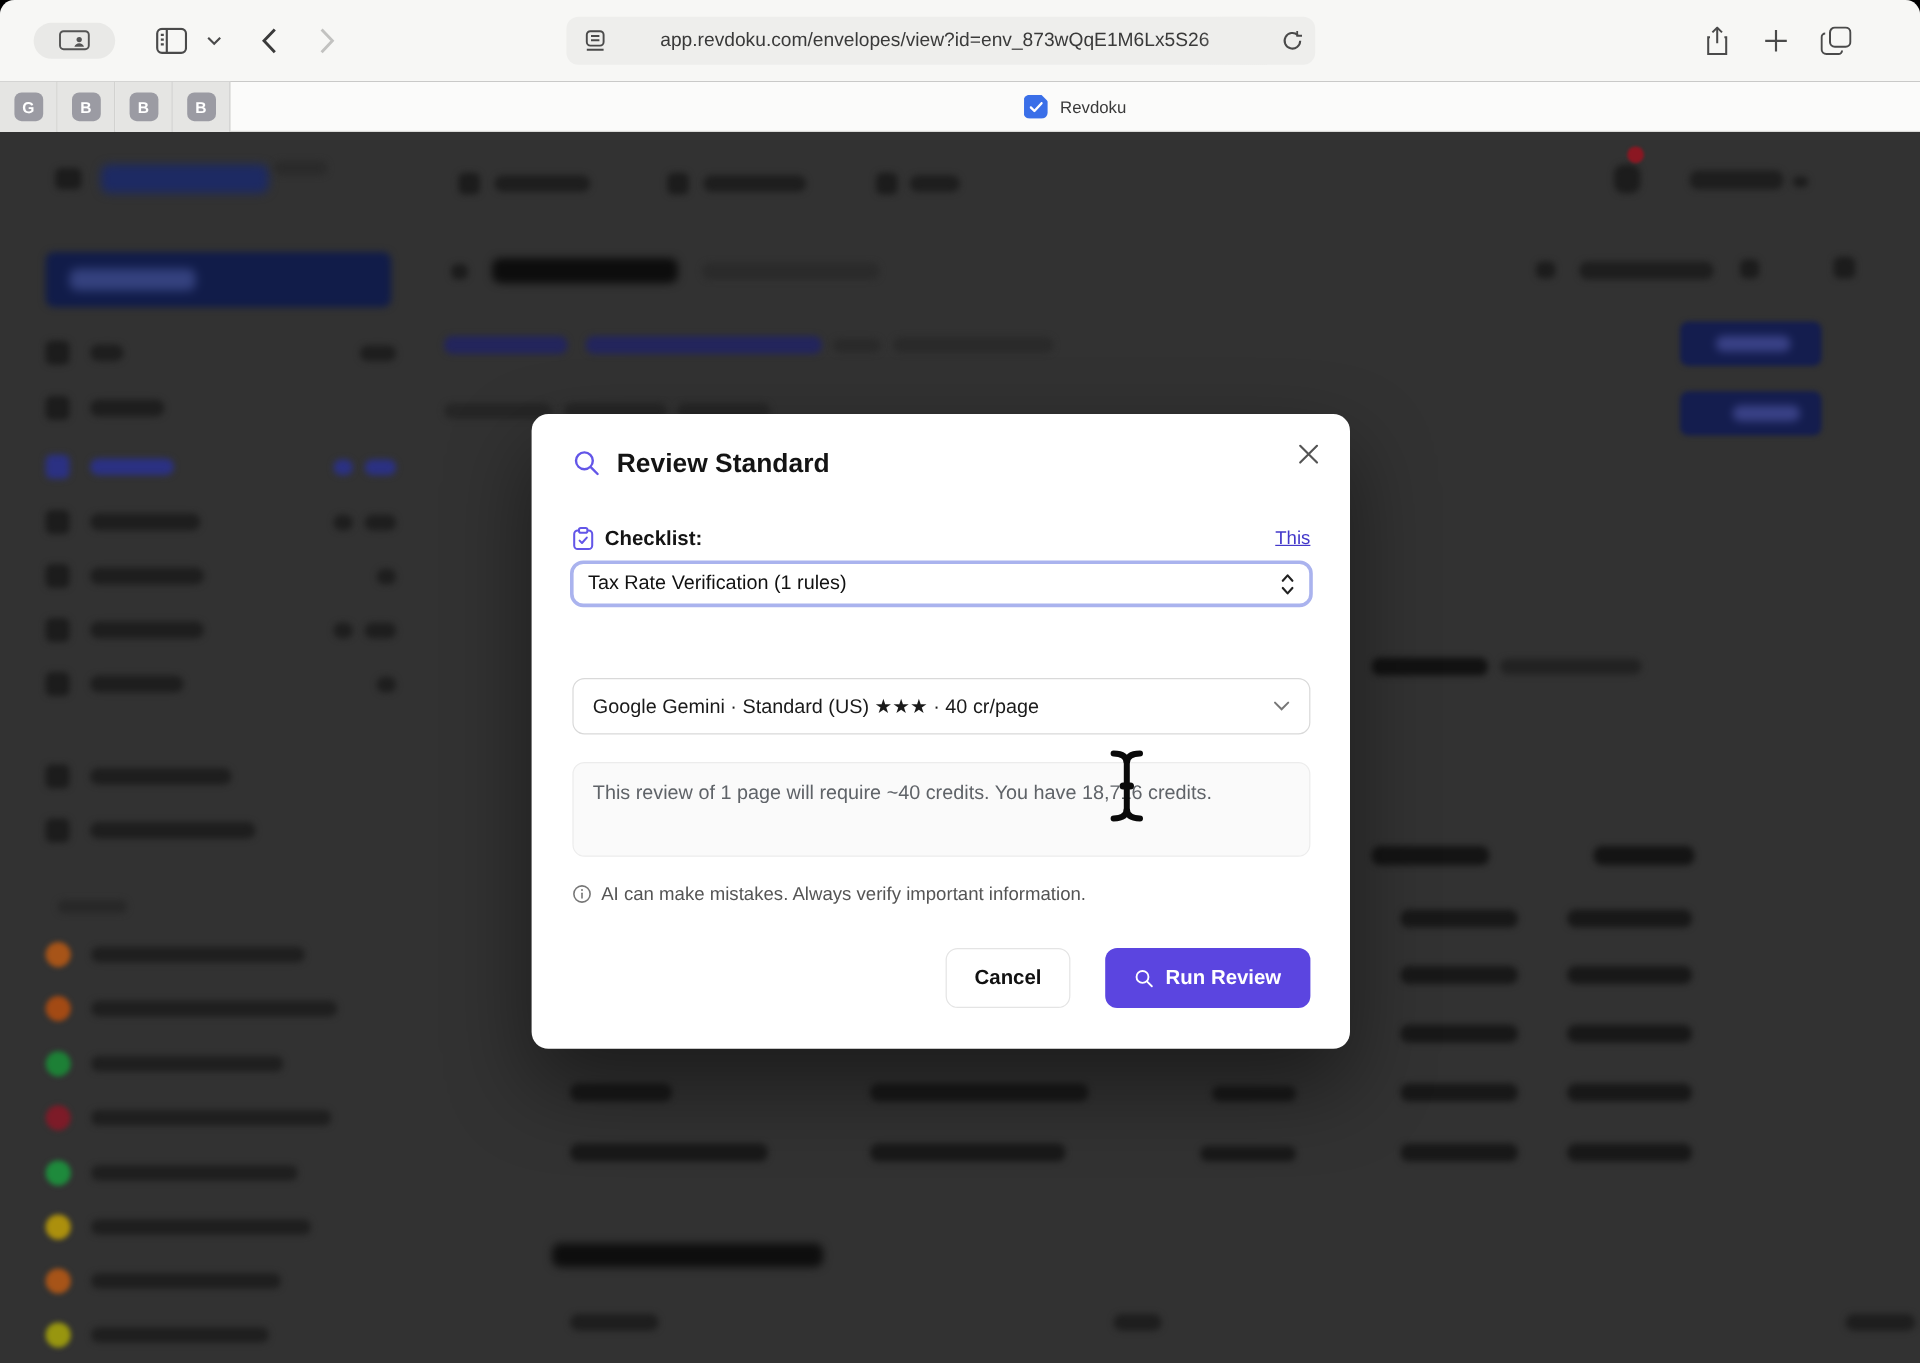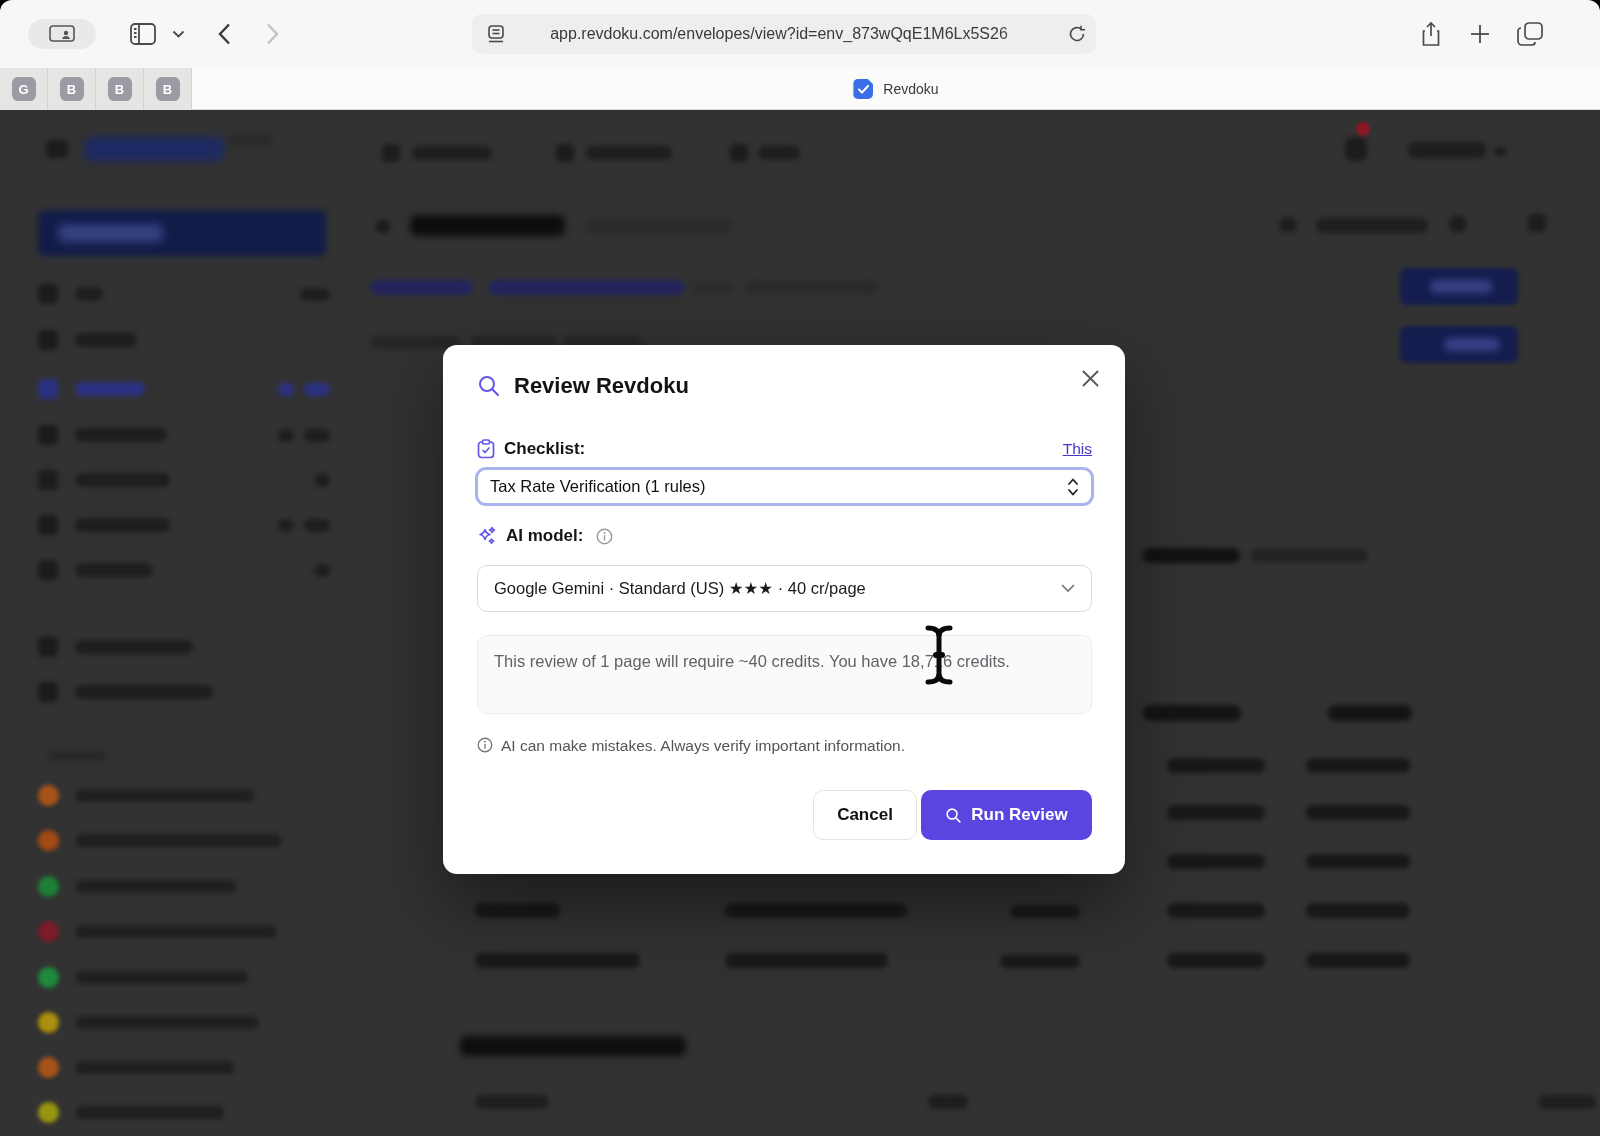--- a/index.html
+++ b/index.html
@@ -56,21 +56,21 @@
   .m-view{margin-left:auto;font-size:15.5px;color:var(--link,#4338ca);text-decoration:underline;font-weight:500;}
   .sel1{position:absolute;left:32px;right:31px;top:122px;height:39px;border:3px solid var(--select-focus,#aab3ee);
     border-radius:11px;background:#fff;display:flex;align-items:center;padding:0 12px;font-size:16.5px;color:#111;}
   .sel2{position:absolute;left:34px;right:33px;top:220px;height:47px;border:1px solid #d9d9d9;
     border-radius:10px;background:#fff;display:flex;align-items:center;padding:0 16px;font-size:16.5px;color:#1a1a1a;}
   .sel-caret{margin-left:auto;color:#333;display:flex;}
   .infobox{position:absolute;left:34px;right:33px;top:290px;height:79px;background:#fafafa;border:1px solid #ececec;
     border-radius:10px;padding:12px 16px;font-size:16.5px;line-height:27px;color:#5f6368;}
   .infobox p{margin:0;max-width:552px;}
   .m-disc{position:absolute;left:34px;top:392px;display:flex;align-items:flex-start;gap:8px;font-size:15.5px;color:#555;}
-  .m-foot{position:absolute;right:33px;top:445px;display:flex;gap:4px;margin-left:10px;}
+  .m-foot{position:absolute;right:33px;top:445px;display:flex;gap:29px;margin-left:10px;}
   .btn-cancel{width:104px;height:50px;border:1px solid #e4e4e4;background:#fff;border-radius:10px;
     font-size:17px;font-weight:600;color:#111;font-family:inherit;cursor:pointer;}
   .btn-run{width:171px;height:50px;border:none;background:var(--accent,#5b45e0);border-radius:10px;color:#fff;
     font-size:17px;font-weight:bold;font-family:inherit;display:flex;align-items:center;justify-content:center;gap:9px;cursor:pointer;}
   .cursor{position:absolute;left:922px;top:624px;width:34px;height:62px;pointer-events:none;z-index:50;}
 </style>
 </head>
 <body>
 
 <div class="stage">
@@ -338,21 +338,21 @@
     <div class="bar" style="left:928px;top:984px;width:40px;height:14px;"></div>
     <div class="bar" style="left:1538px;top:984px;width:58px;height:14px;"></div>
   </div>
 
   <div class="modal" style="top:345px;">
     <div class="m-head">
       <svg width="24" height="24" viewBox="0 0 24 24" fill="none" stroke="var(--accent-icon,#6356e8)" stroke-width="2" stroke-linecap="round">
         <circle cx="10" cy="10" r="7"></circle>
           <line x1="15.5" y1="15.5" x2="21" y2="21"></line>
       </svg>
-      <span class="m-title">Review Revdoku</span>
+      <span class="m-title">Review Standard</span>
     </div>
     <button class="m-close">
       <svg width="17" height="17" viewBox="0 0 17 17" fill="none" stroke="currentColor" stroke-width="1.8" stroke-linecap="round">
           <line x1="1.5" y1="1.5" x2="15.5" y2="15.5"></line>
           <line x1="15.5" y1="1.5" x2="1.5" y2="15.5"></line>
         </svg>
     </button>
 
     <div class="m-row" style="top:94px;">
       <svg width="18" height="20" viewBox="0 0 18 20" fill="none" stroke="var(--accent-icon,#6356e8)" stroke-width="1.7" stroke-linecap="round" stroke-linejoin="round">
@@ -367,33 +367,20 @@
     <div class="sel1">
       <span>Tax Rate Verification (1 rules)</span>
       <span class="sel-caret">
         <svg width="12" height="20" viewBox="0 0 12 20" fill="none" stroke="#222" stroke-width="1.8" stroke-linecap="round" stroke-linejoin="round">
           <path d="M2 7l4-4.5L10 7"></path>
             <path d="M2 13l4 4.5L10 13"></path>
         </svg>
       </span>
     </div>
 
-    <div class="m-row" style="top:181px;">
-      <svg width="20" height="20" viewBox="0 0 20 20" fill="none" stroke="var(--accent-icon,#6356e8)" stroke-width="1.6" stroke-linejoin="round">
-        <path d="M8 3.5c.8 3.2 1.8 4.2 5 5-3.2.8-4.2 1.8-5 5-.8-3.2-1.8-4.2-5-5 3.2-.8 4.2-1.8 5-5z"></path>
-        <path d="M15 1.5c.4 1.6.9 2.1 2.5 2.5-1.6.4-2.1.9-2.5 2.5-.4-1.6-.9-2.1-2.5-2.5 1.6-.4 2.1-.9 2.5-2.5z"></path>
-        <path d="M14.5 13c.35 1.4.8 1.85 2.2 2.2-1.4.35-1.85.8-2.2 2.2-.35-1.4-.8-1.85-2.2-2.2 1.4-.35 1.85-.8 2.2-2.2z"></path>
-      </svg>
-      <span class="m-label">AI model:</span>
-      <svg width="17" height="17" viewBox="0 0 17 17" fill="none" stroke="#999" stroke-width="1.4" style="margin-left:4px;">
-        <circle cx="8.5" cy="8.5" r="7.2"></circle>
-          <line x1="8.5" y1="7.8" x2="8.5" y2="12" stroke-linecap="round"></line>
-          <circle cx="8.5" cy="5" r="0.9" fill="#999" stroke="none"></circle>
-      </svg>
-    </div>
 
     <div class="sel2">
       <span>Google Gemini · Standard (US) ★★★ · 40 cr/page</span>
       <span class="sel-caret" style="color:#777;">
         <svg width="14" height="9" viewBox="0 0 14 9" fill="none" stroke="currentColor" stroke-width="1.7" stroke-linecap="round">
             <path d="M1.5 1.5l5.5 5.5 5.5-5.5"></path>
           </svg>
       </span>
     </div>
 

